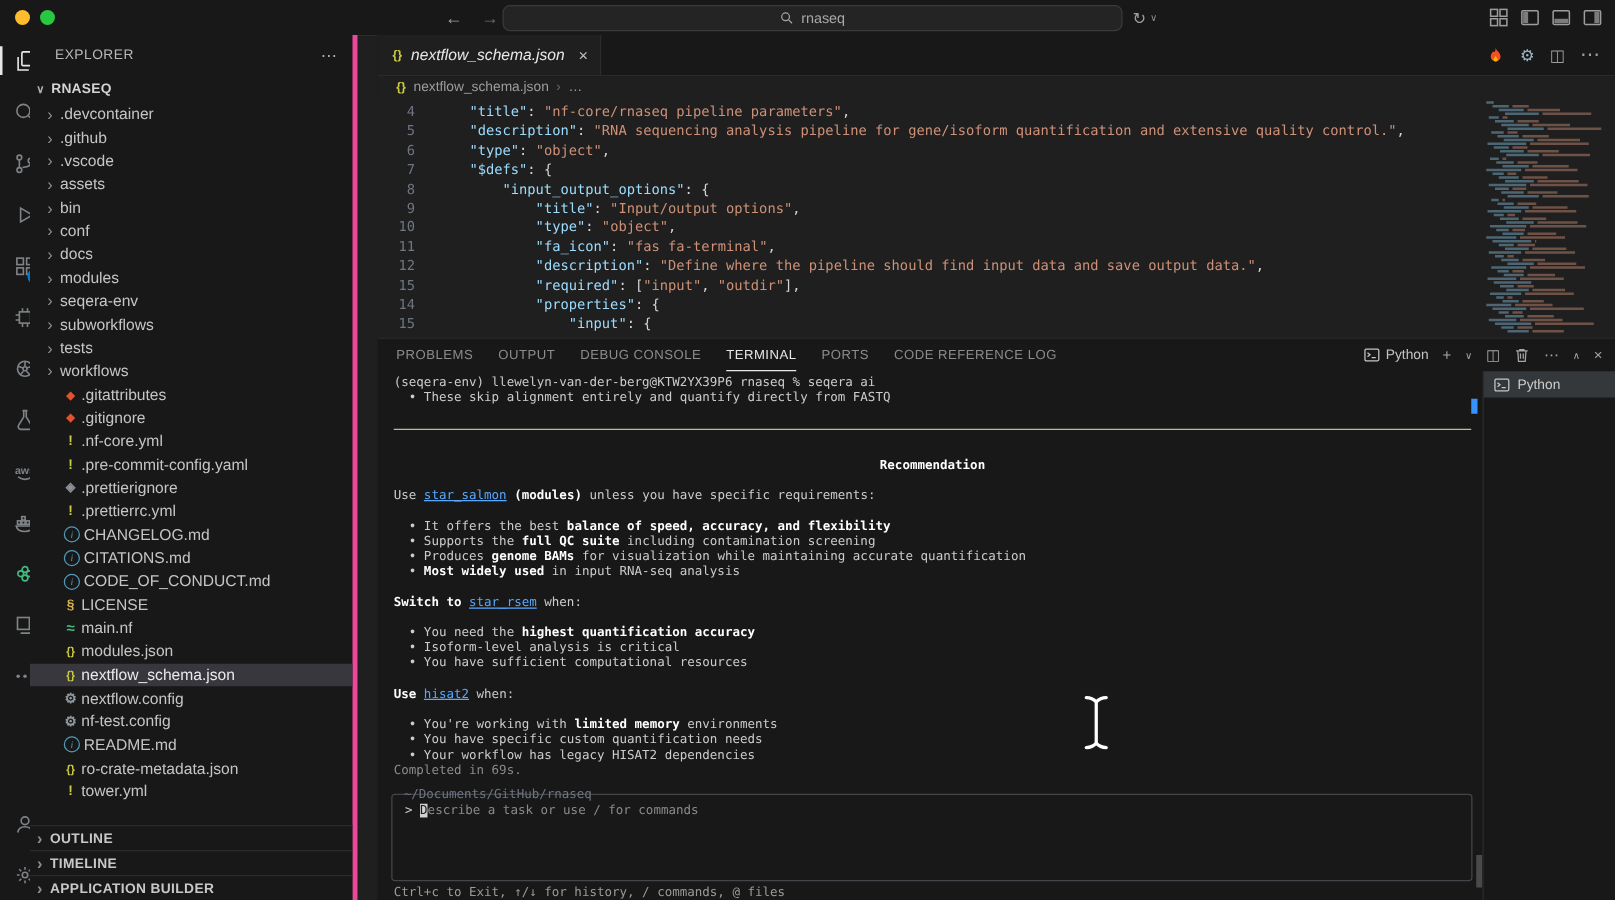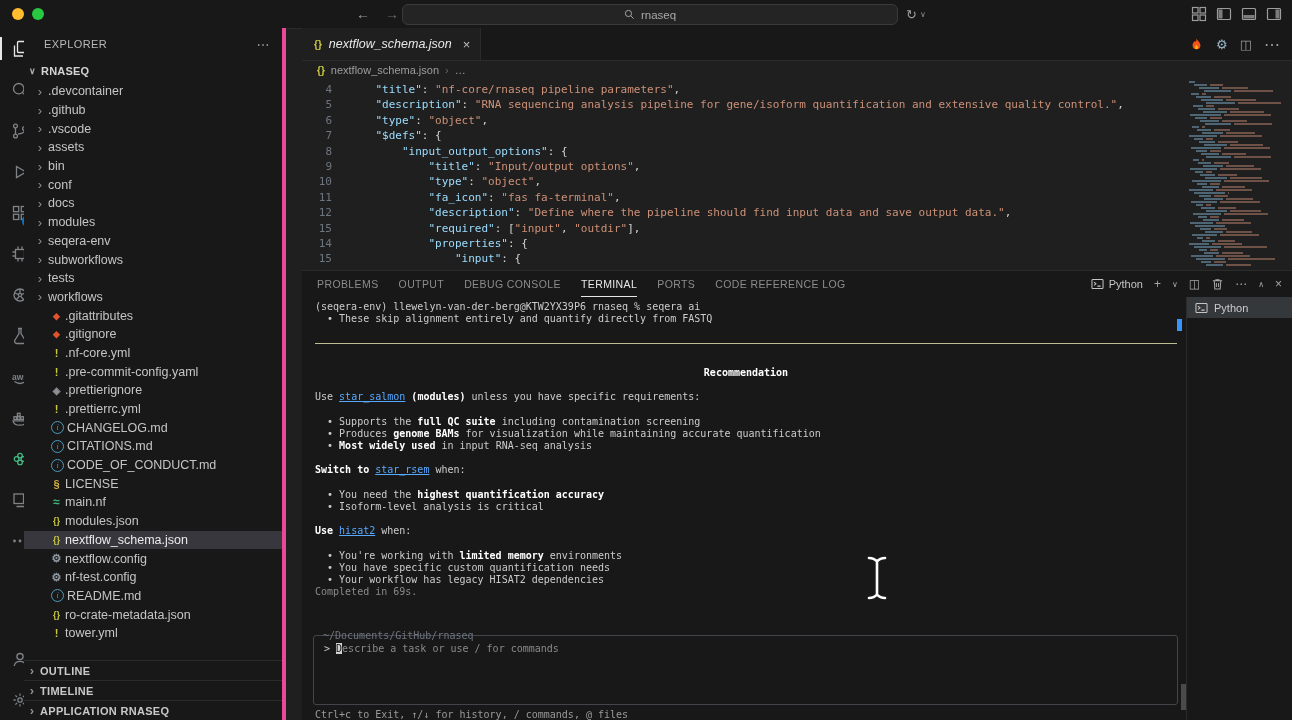--- a/index.html
+++ b/index.html
@@ -439,21 +439,21 @@
         <div class="bsec">
           <span class="tchev">›</span>
           <span>OUTLINE</span>
         </div>
         <div class="bsec">
           <span class="tchev">›</span>
           <span>TIMELINE</span>
         </div>
         <div class="bsec">
           <span class="tchev">›</span>
-          <span>APPLICATION RNASEQ</span>
+          <span>APPLICATION BUILDER</span>
         </div>
       </div>
   </aside>
 
   <section class="editor">
     <div class="tabbar">
       <div class="tab">
         <span class="braces">{}</span>
         <span class="tab-label">nextflow_schema.json</span>
         <span class="tab-close">×</span>
@@ -774,28 +774,30 @@
       <div class="termlines" id="termlines">
           <div class="tline"><span>(seqera-env) llewelyn-van-der-berg@KTW2YX39P6 rnaseq % seqera ai</span></div>
           <div class="tline"><span>  • These skip alignment entirely and quantify directly from FASTQ</span></div>
           <div class="tline">&nbsp;</div>
           <div class="tline"><div class="thr"></div></div>
           <div class="tline">&nbsp;</div>
           <div class="tline tcenter"><span class="th">Recommendation</span></div>
           <div class="tline">&nbsp;</div>
           <div class="tline"><span>Use </span><span class="tc">star_salmon</span><span> </span><span class="tb">(modules)</span><span> unless you have specific requirements:</span></div>
           <div class="tline">&nbsp;</div>
+          <div class="tline"><span>  • It offers the best </span><span class="tb">balance of speed, accuracy, and flexibility</span></div>
           <div class="tline"><span>  • Supports the </span><span class="tb">full QC suite</span><span> including contamination screening</span></div>
           <div class="tline"><span>  • Produces </span><span class="tb">genome BAMs</span><span> for visualization while maintaining accurate quantification</span></div>
           <div class="tline"><span>  • </span><span class="tb">Most widely used</span><span> in input RNA-seq analysis</span></div>
           <div class="tline">&nbsp;</div>
           <div class="tline"><span class="tb">Switch to </span><span class="tc">star_rsem</span><span> when:</span></div>
           <div class="tline">&nbsp;</div>
           <div class="tline"><span>  • You need the </span><span class="tb">highest quantification accuracy</span></div>
           <div class="tline"><span>  • Isoform-level analysis is critical</span></div>
+          <div class="tline"><span>  • You have sufficient computational resources</span></div>
           <div class="tline">&nbsp;</div>
           <div class="tline"><span class="tb">Use </span><span class="tc">hisat2</span><span> when:</span></div>
           <div class="tline">&nbsp;</div>
           <div class="tline"><span>  • You're working with </span><span class="tb">limited memory</span><span> environments</span></div>
           <div class="tline"><span>  • You have specific custom quantification needs</span></div>
           <div class="tline"><span>  • Your workflow has legacy HISAT2 dependencies</span></div>
           <div class="tline"><span class="td">Completed in 69s.</span></div>
           <div class="tline">&nbsp;</div>
           <div class="tline">&nbsp;</div>
         </div>

